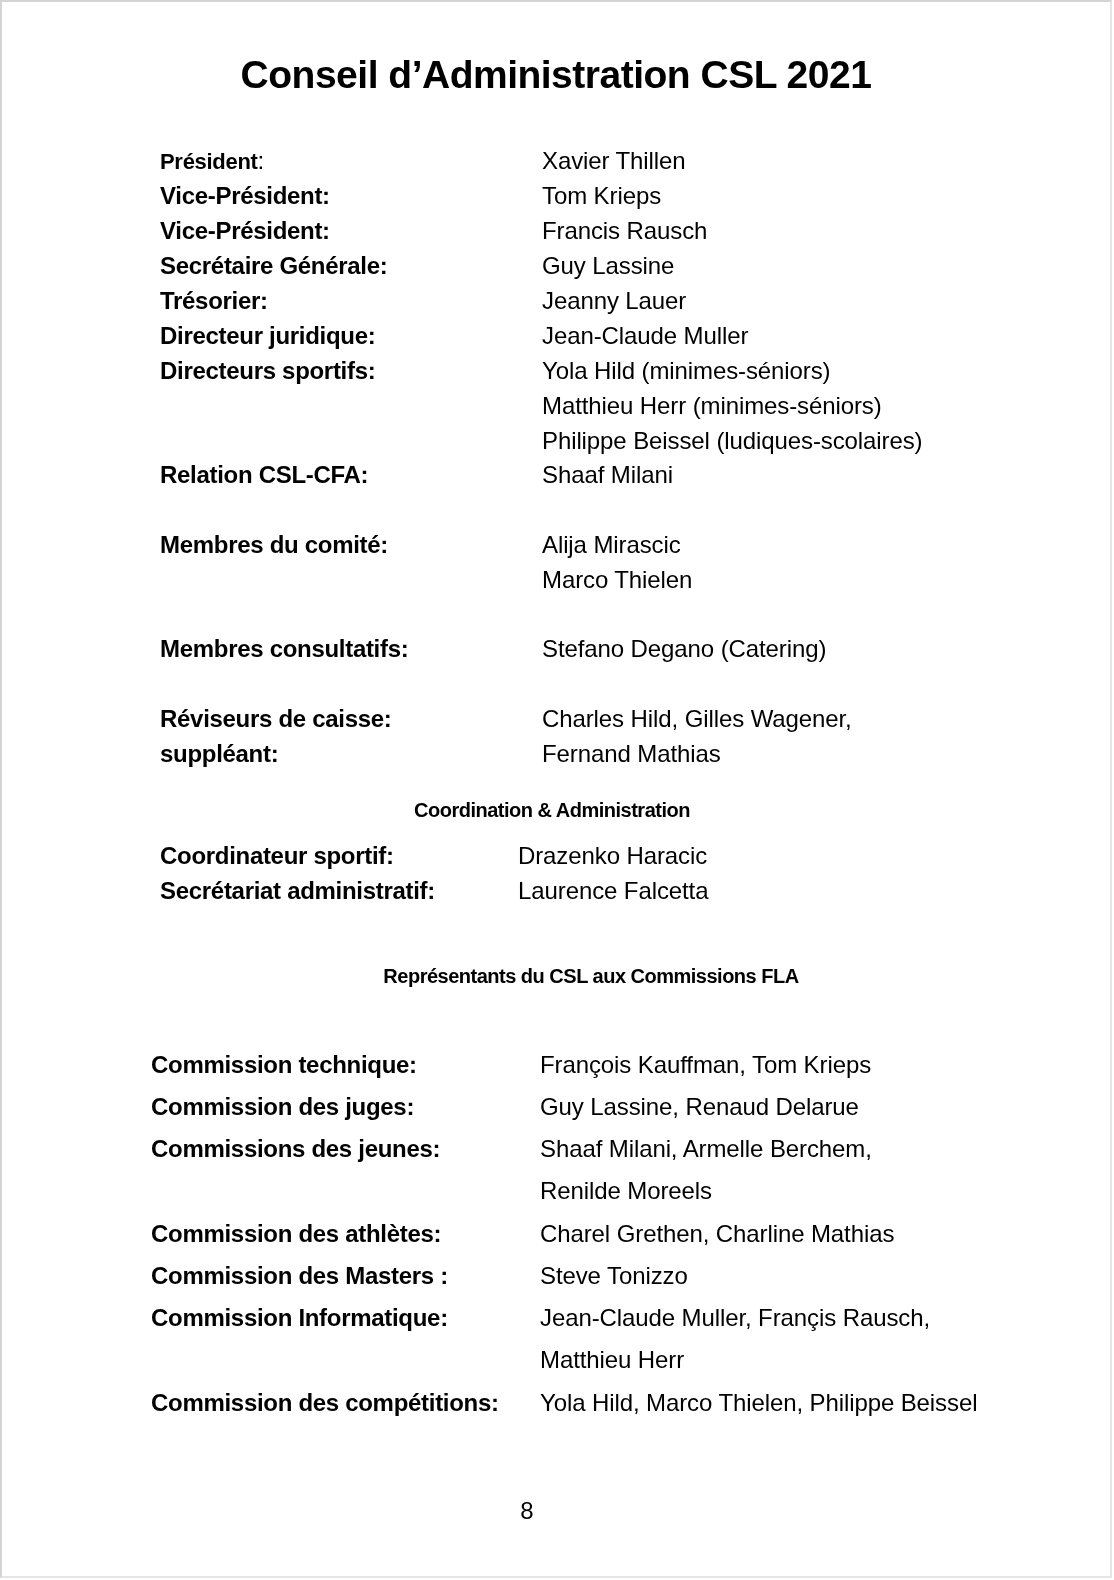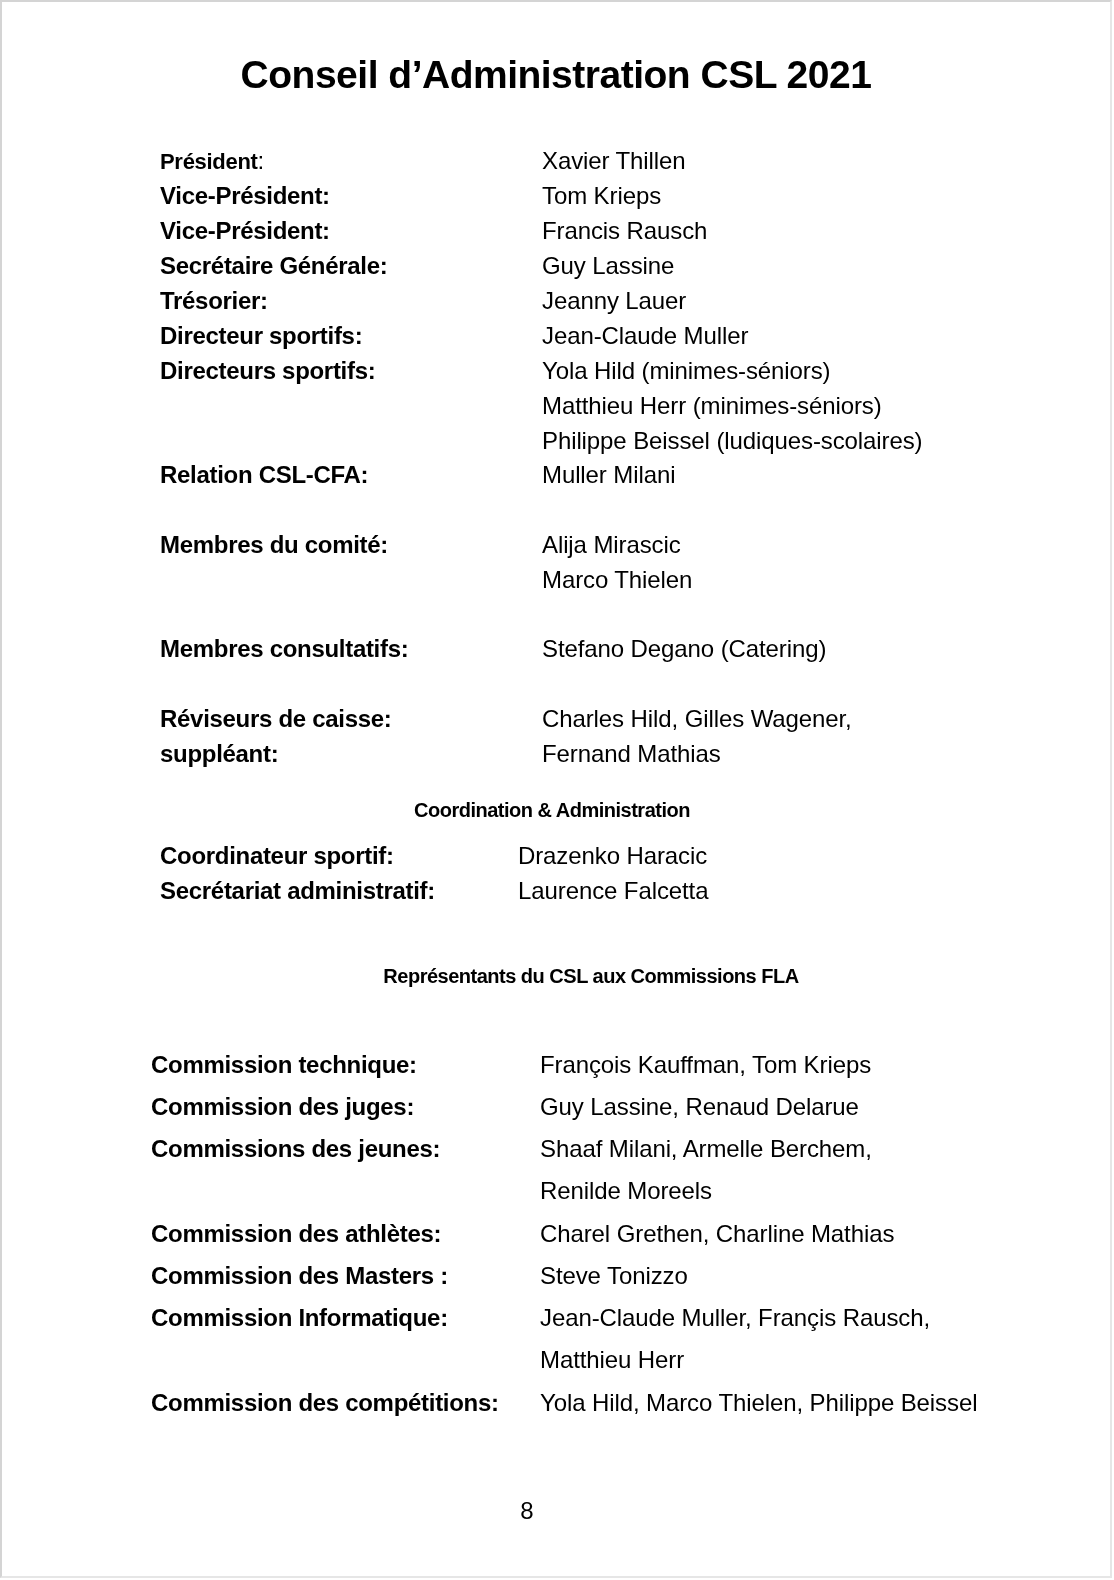--- a/index.html
+++ b/index.html
@@ -109,38 +109,38 @@
     </div>
     <div class="row board" style="top:246px;">
       <span class="label">Secrétaire Générale:</span>
       <span class="value">Guy Lassine</span>
     </div>
     <div class="row board" style="top:281px;">
       <span class="label">Trésorier:</span>
       <span class="value">Jeanny Lauer</span>
     </div>
     <div class="row board" style="top:316px;">
-      <span class="label">Directeur sportifs:</span>
+      <span class="label">Directeur juridique:</span>
       <span class="value">Jean-Claude Muller</span>
     </div>
     <div class="row board" style="top:351px;">
       <span class="label">Directeurs sportifs:</span>
       <span class="value">Yola Hild (minimes-séniors)</span>
     </div>
     <div class="row board" style="top:386px;">
       <span class="label"></span>
       <span class="value">Matthieu Herr (minimes-séniors)</span>
     </div>
     <div class="row board" style="top:421px;">
       <span class="label"></span>
       <span class="value">Philippe Beissel (ludiques-scolaires)</span>
     </div>
     <div class="row board" style="top:455px;">
       <span class="label">Relation CSL-CFA:</span>
-      <span class="value">Muller Milani</span>
+      <span class="value">Shaaf Milani</span>
     </div>
     <div class="row board" style="top:525px;">
       <span class="label">Membres du comité:</span>
       <span class="value">Alija Mirascic</span>
     </div>
     <div class="row board" style="top:560px;">
       <span class="label"></span>
       <span class="value">Marco Thielen</span>
     </div>
     <div class="row board" style="top:629px;">

